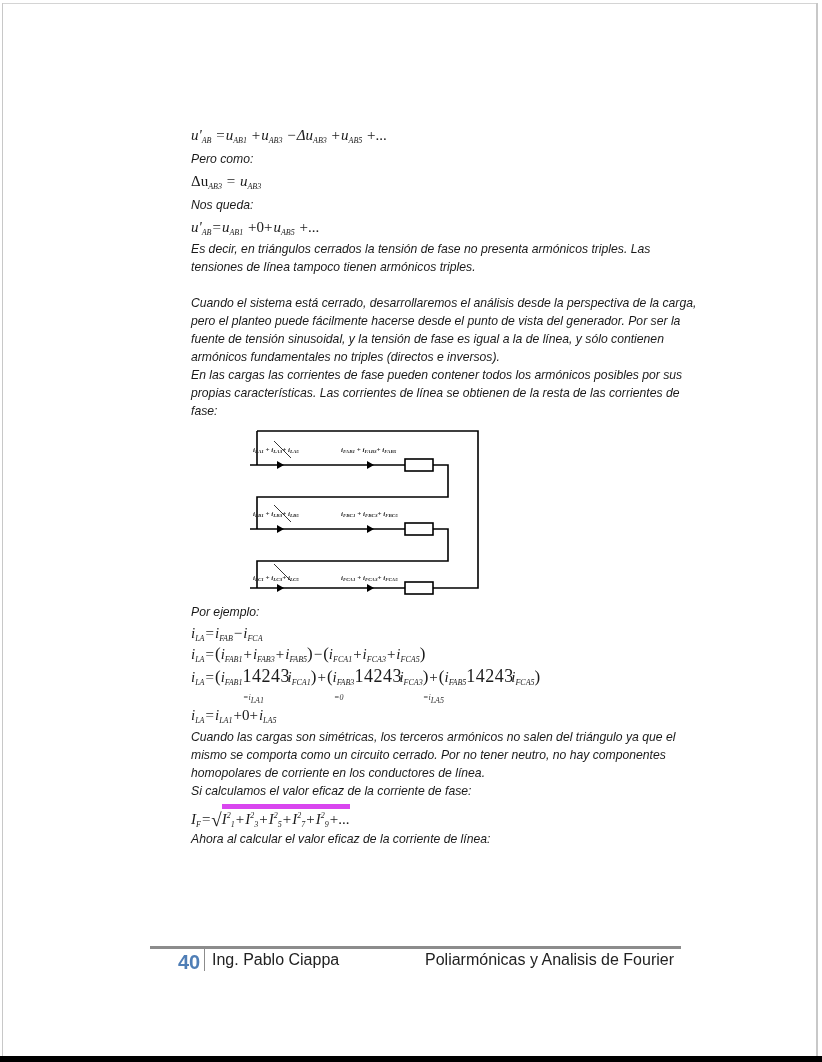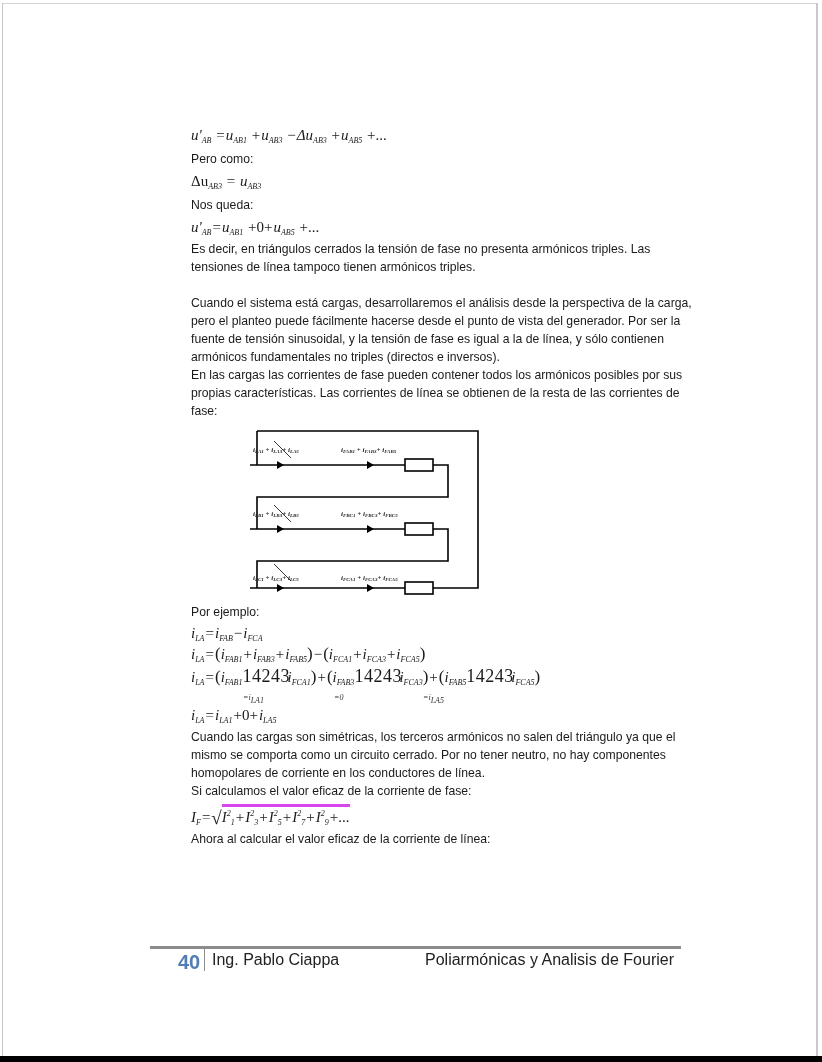--- a/index.html
+++ b/index.html
@@ -8,32 +8,32 @@
     background: #ffffff;
     font-family: "Liberation Sans", "DejaVu Sans", sans-serif;
     color: #1a1a1a;
   }
   .page-frame-left { position: absolute; left: 2px; top: 3px; width: 1px; height: 1053px; background: #c8c8c8; }
   .page-frame-top { position: absolute; left: 2px; top: 3px; width: 815px; height: 1px; background: #d4d4d4; }
   .page-frame-right { position: absolute; left: 816px; top: 3px; width: 2px; height: 1053px; background: #c8c8c8; }
   .bottom-bar { position: absolute; left: 0; top: 1056px; width: 822px; height: 6px; background: #000; }
 
   .content { position: absolute; left: 191px; top: 0; width: 500px; }
-  .line { position: absolute; left: 0; white-space: nowrap; font-size: 12.2px; line-height: 18px; }
+  .line { position: absolute; left: 0; white-space: nowrap; font-size: 12.2px; line-height: 18px; font-style: italic; }
 
   .math { font-family: "Liberation Serif", "DejaVu Serif", serif; font-style: italic; font-size: 15px; white-space: nowrap; }
   .math .up { font-style: normal; }
   .math sub { font-size: 8px; vertical-align: -3px; line-height: 0; margin-top: 28px; }
   .math sup { font-size: 8px; vertical-align: 6px; line-height: 0; }
   .math .op { font-style: normal; padding: 0 1px; }
   .paren { font-style: normal; font-size: 17px; }
 
   .sqrt-wrap { display: inline-block; position: relative; }
   .sqrt-sign { font-style: normal; font-size: 19px; vertical-align: -2px; }
-  .sqrt-body { display: inline-block; border-top: 3px solid #d946ef; padding-top: 1px; }
+  .sqrt-body { display: inline-block; border-top: 5px solid #d946ef; padding-top: 1px; }
 
   .garble { font-style: normal; font-size: 18px; letter-spacing: -2px; }
   .ub-label { position: absolute; font-size: 8px; font-family: "Liberation Serif", serif; color: #333; }
 
   .diagram { position: absolute; left: 250px; top: 428px; width: 230px; height: 170px; }
   .diagram text { font-family: "Liberation Serif", "DejaVu Serif", serif; font-style: italic; font-weight: bold; font-size: 7px; fill: #222; }
 
   .footer-rule { position: absolute; left: 150px; top: 946px; width: 531px; height: 3px; background: #8c8c8c; }
   .footer-sep { position: absolute; left: 204px; top: 949px; width: 1px; height: 22px; background: #8c8c8c; }
   .page-number { position: absolute; left: 178px; top: 951px; font-size: 20px; font-weight: bold; color: #4f7eb6; }
@@ -70,21 +70,21 @@
 
   <div class="line math" style="top:218px">
     <span>u'</span><sub>AB</sub><span class="op">=</span><span>u</span><sub>AB1</sub>
     <span class="op">+0+</span><span>u</span><sub>AB5</sub>
     <span class="op">+...</span>
   </div>
 
   <div class="line" style="top:240px">Es decir, en triángulos cerrados la tensión de fase no presenta armónicos triples. Las</div>
   <div class="line" style="top:258px">tensiones de línea tampoco tienen armónicos triples.</div>
 
-  <div class="line" style="top:294px">Cuando el sistema está cargas, desarrollaremos el análisis desde la perspectiva de la carga,</div>
+  <div class="line" style="top:294px">Cuando el sistema está cerrado, desarrollaremos el análisis desde la perspectiva de la carga,</div>
   <div class="line" style="top:312px">pero el planteo puede fácilmente hacerse desde el punto de vista del generador. Por ser la</div>
   <div class="line" style="top:330px">fuente de tensión sinusoidal, y la tensión de fase es igual a la de línea, y sólo contienen</div>
   <div class="line" style="top:348px">armónicos fundamentales no triples (directos e inversos).</div>
   <div class="line" style="top:366px">En las cargas las corrientes de fase pueden contener todos los armónicos posibles por sus</div>
   <div class="line" style="top:384px">propias características. Las corrientes de línea se obtienen de la resta de las corrientes de</div>
   <div class="line" style="top:402px">fase:</div>
 
   <div class="line" style="top:603px">Por ejemplo:</div>
 
   <div class="line math" style="top:624px">

